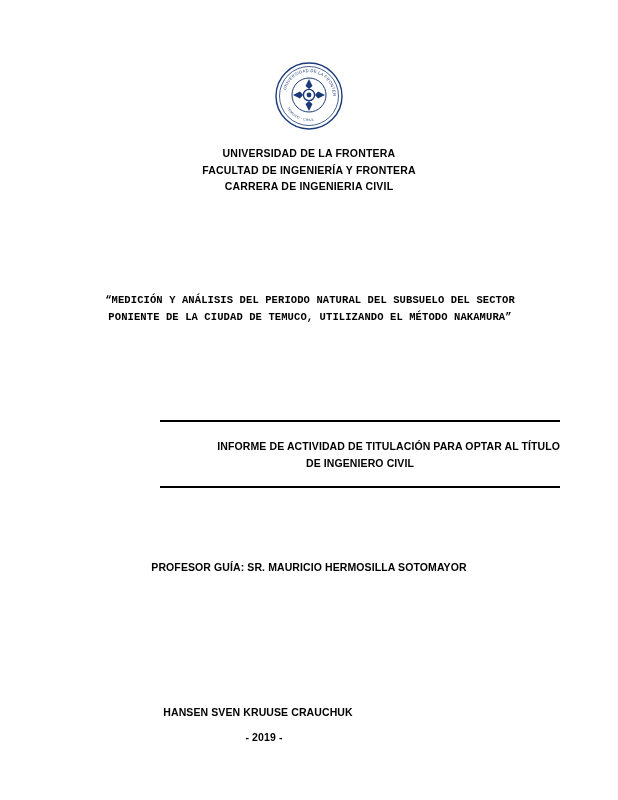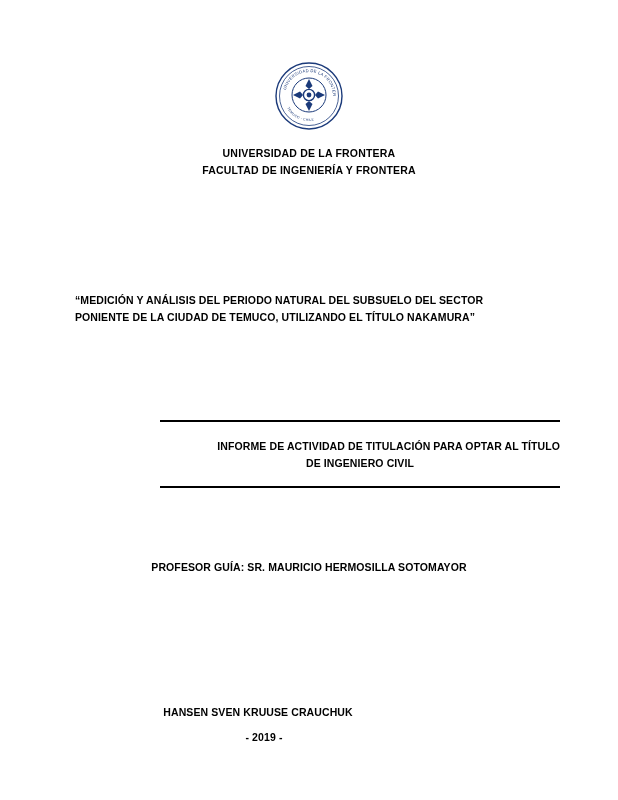--- a/index.html
+++ b/index.html
@@ -54,20 +54,22 @@
     line-height: 16.5px;
     color: #000;
   }
 
   
   .title-block {
     position: absolute;
     top: 292px;
     left: 75px;
     width: 470px;
+    text-align: center;
+    font-family: Liberation Mono, monospace;
   }
   .title-line {
     font-size: 10.5px;
     font-weight: bold;
     line-height: 17px;
     letter-spacing: 0.1px;
   }
 
   
   .informe-block {
@@ -162,25 +164,26 @@
         <path d="M50 33 L43 29.5 L40 33 L43 36.5 Z" fill="#1b3a7a"></path>
         <circle cx="34" cy="33" r="5.6" fill="#ffffff" stroke="#1b3a7a" stroke-width="1.4"></circle>
         <circle cx="34" cy="33" r="2.4" fill="#1b3a7a"></circle>
       </svg>
     </div>
   </div>
 
   <div class="header-block">
     <div class="header-line">UNIVERSIDAD DE LA FRONTERA</div>
     <div class="header-line">FACULTAD DE INGENIERÍA Y FRONTERA</div>
+    <div class="header-line">CARRERA DE INGENIERIA CIVIL</div>
   </div>
 
   <div class="title-block">
     <div class="title-line">“MEDICIÓN Y ANÁLISIS DEL PERIODO NATURAL DEL SUBSUELO DEL SECTOR</div>
-    <div class="title-line">PONIENTE DE LA CIUDAD DE TEMUCO, UTILIZANDO EL TÍTULO NAKAMURA”</div>
+    <div class="title-line">PONIENTE DE LA CIUDAD DE TEMUCO, UTILIZANDO EL MÉTODO NAKAMURA”</div>
   </div>
 
   <div class="informe-block">
     <div class="rule rule-top"></div>
     <div class="informe-line-1">INFORME DE ACTIVIDAD DE TITULACIÓN PARA OPTAR AL TÍTULO</div>
     <div class="informe-line-2">DE INGENIERO CIVIL</div>
     <div class="rule rule-bottom"></div>
   </div>
 
   <div class="prof-block">

